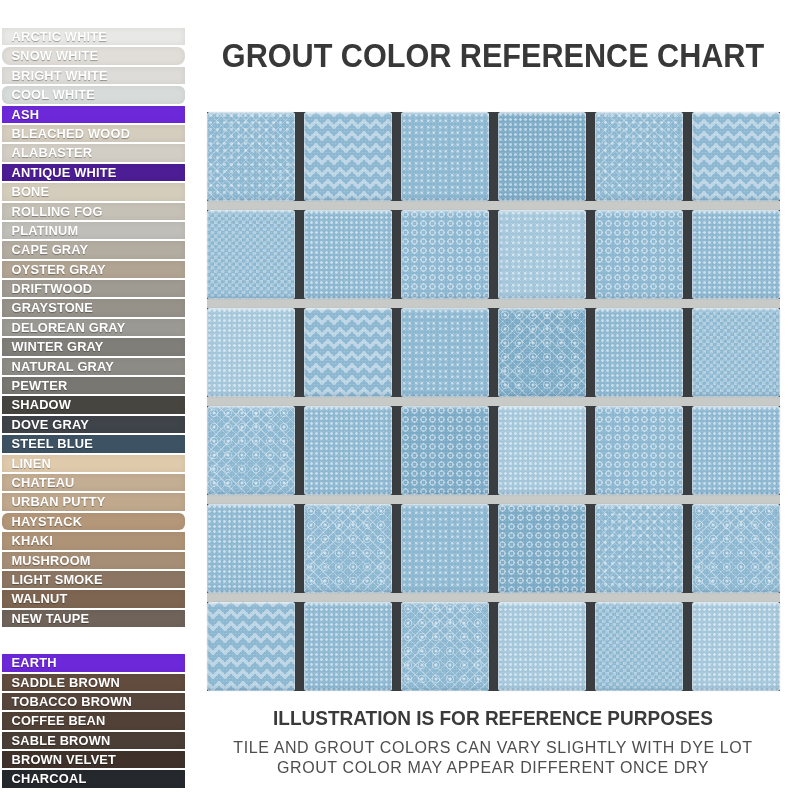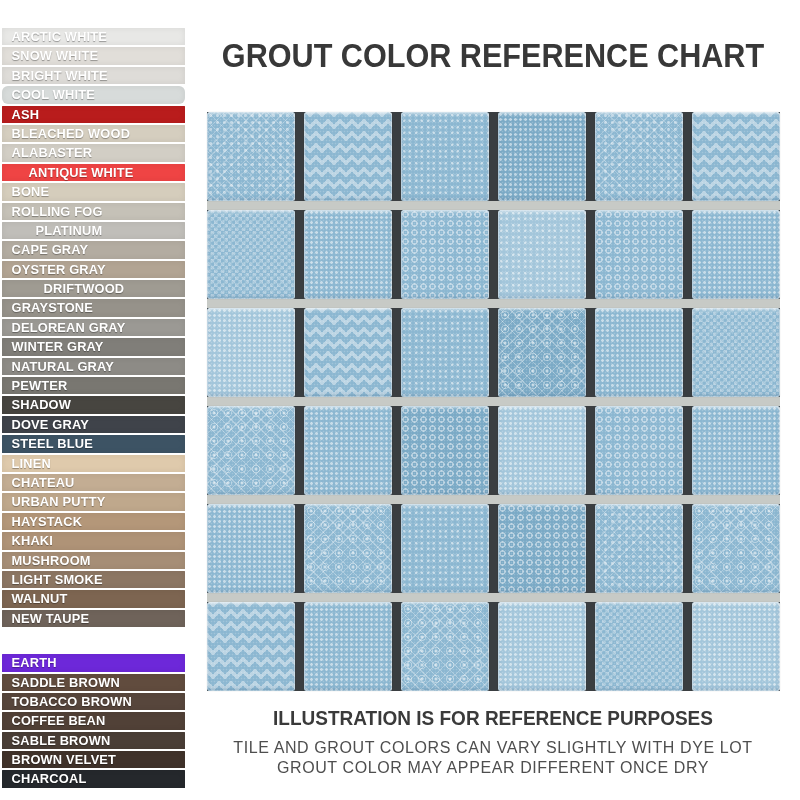--- a/index.html
+++ b/index.html
@@ -87,57 +87,57 @@
     font-size:16px;color:#4e4e4e;letter-spacing:.6px;line-height:20px;white-space:nowrap;
   }
 </style>
 </head>
 <body>
 
 <div class="swatch-list">
     <div class="swatch" style="background-color: rgb(232, 232, 230);">
       <span class="swatch-label">ARCTIC WHITE</span>
     </div>
-    <div class="swatch" style="background-color: rgb(225, 222, 217);">
+    <div class="swatch" style="background-color: rgb(225, 222, 217); border-radius: 8px;">
       <span class="swatch-label">SNOW WHITE</span>
     </div>
     <div class="swatch" style="background-color: rgb(222, 220, 216);">
       <span class="swatch-label">BRIGHT WHITE</span>
     </div>
     <div class="swatch" style="background-color: rgb(215, 219, 218); border-radius: 6px;">
       <span class="swatch-label">COOL WHITE</span>
     </div>
-    <div class="swatch" style="background-color: #b91c1c;">
+    <div class="swatch" style="background-color: #6d28d9;">
       <span class="swatch-label">ASH</span>
     </div>
     <div class="swatch" style="background-color: rgb(213, 206, 191);">
       <span class="swatch-label">BLEACHED WOOD</span>
     </div>
     <div class="swatch" style="background-color: rgb(210, 206, 197);">
       <span class="swatch-label">ALABASTER</span>
     </div>
-    <div class="swatch" style="background-color: #ef4444; padding-left: 17px;">
+    <div class="swatch" style="background-color: #4c1d95;">
       <span class="swatch-label">ANTIQUE WHITE</span>
     </div>
     <div class="swatch" style="background-color: rgb(213, 205, 188);">
       <span class="swatch-label">BONE</span>
     </div>
     <div class="swatch" style="background-color: rgb(197, 193, 183);">
       <span class="swatch-label">ROLLING FOG</span>
     </div>
-    <div class="swatch" style="background-color: rgb(192, 190, 185); padding-left: 24px;">
+    <div class="swatch" style="background-color: rgb(192, 190, 185);">
       <span class="swatch-label">PLATINUM</span>
     </div>
     <div class="swatch" style="background-color: rgb(179, 172, 161);">
       <span class="swatch-label">CAPE GRAY</span>
     </div>
     <div class="swatch" style="background-color: rgb(178, 164, 147);">
       <span class="swatch-label">OYSTER GRAY</span>
     </div>
-    <div class="swatch" style="background-color: rgb(159, 155, 146); padding-left: 32px;">
+    <div class="swatch" style="background-color: rgb(159, 155, 146);">
       <span class="swatch-label">DRIFTWOOD</span>
     </div>
     <div class="swatch" style="background-color: rgb(150, 146, 138);">
       <span class="swatch-label">GRAYSTONE</span>
     </div>
     <div class="swatch" style="background-color: rgb(155, 153, 148);">
       <span class="swatch-label">DELOREAN GRAY</span>
     </div>
     <div class="swatch" style="background-color: rgb(128, 126, 121);">
       <span class="swatch-label">WINTER GRAY</span>
@@ -159,21 +159,21 @@
     </div>
     <div class="swatch" style="background-color: rgb(223, 202, 172);">
       <span class="swatch-label">LINEN</span>
     </div>
     <div class="swatch" style="background-color: rgb(195, 173, 147);">
       <span class="swatch-label">CHATEAU</span>
     </div>
     <div class="swatch" style="background-color: rgb(191, 168, 140);">
       <span class="swatch-label">URBAN PUTTY</span>
     </div>
-    <div class="swatch" style="background-color: rgb(180, 151, 121);">
+    <div class="swatch" style="background-color: rgb(180, 151, 121); border-radius: 6px;">
       <span class="swatch-label">HAYSTACK</span>
     </div>
     <div class="swatch" style="background-color: rgb(175, 147, 119);">
       <span class="swatch-label">KHAKI</span>
     </div>
     <div class="swatch" style="background-color: rgb(166, 142, 118);">
       <span class="swatch-label">MUSHROOM</span>
     </div>
     <div class="swatch" style="background-color: rgb(140, 118, 99);">
       <span class="swatch-label">LIGHT SMOKE</span>

